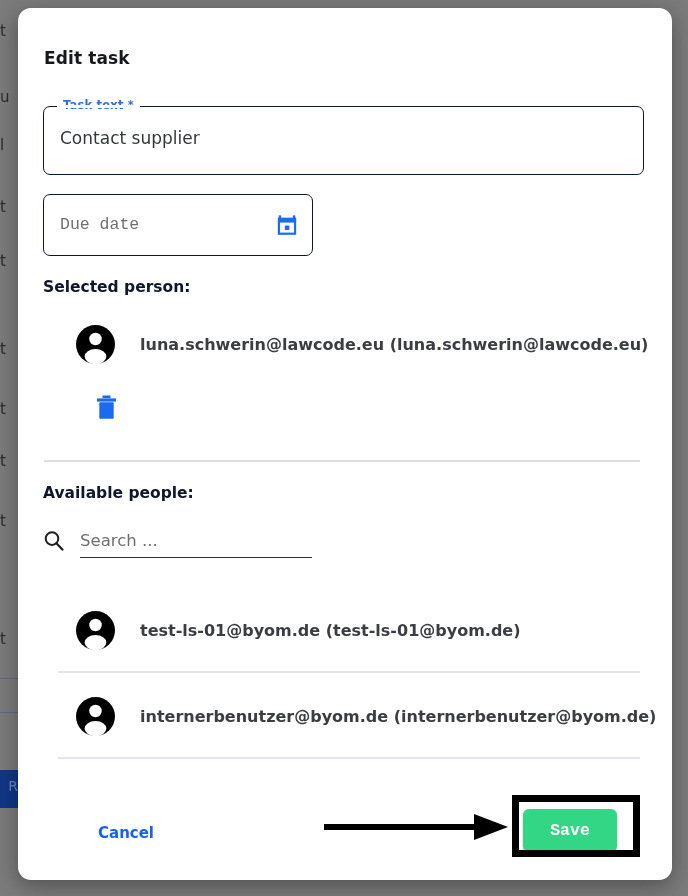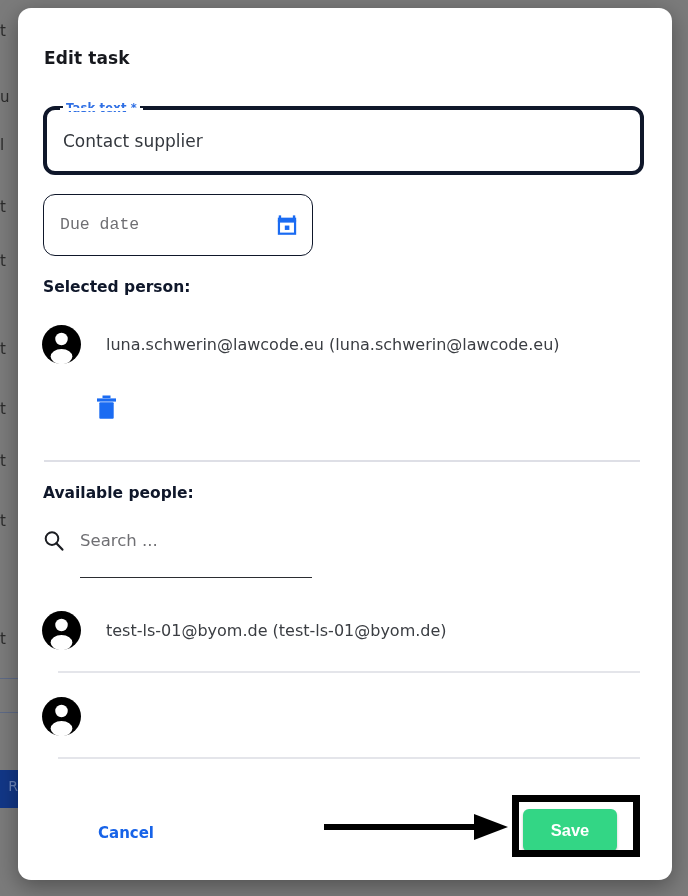--- a/index.html
+++ b/index.html
@@ -75,22 +75,22 @@
     top: 40px;
     font-size: 17px;
     font-weight: bold;
     color: #16181d;
     letter-spacing: .1px;
   }
 
   
   .field-outlined {
     position: absolute;
-    border: 4px solid #0f172a;
-    border-radius: 12px;
+    border: 1px solid #0f172a;
+    border-radius: 7px;
     box-sizing: border-box;
     background: #fff;
   }
   #task-field {
     left: 25px;
     top: 98px;
     width: 601px;
     height: 69px;
   }
   .notch {
@@ -149,24 +149,25 @@
     font-size: 15.5px;
     font-weight: bold;
     color: #0f172a;
   }
   #selected-person-label { top: 270px; }
   #available-people-label { top: 476px; }
 
   
   .person-row {
     position: absolute;
-    left: 0;
+    left: 34px;
     display: flex;
     align-items: center;
     height: 56px;
+    font-weight: bold;
   }
   .avatar {
     width: 41px;
     height: 41px;
     flex: 0 0 41px;
     margin-left: 23px;
   }
   .person-name {
     margin-left: 24px;
     font-size: 16px;
@@ -219,21 +220,21 @@
     top: 0;
     width: 232px;
     height: 33px;
     border: none;
     border-bottom: 1.5px solid #2b2d31;
     outline: none;
     background: transparent;
     font-family: "DejaVu Sans", sans-serif;
     font-size: 16.5px;
     color: #3a3d42;
-    padding: 0 0 20px 0;
+    padding: 0 0 0 0;
   }
   #search-input::placeholder { color: #6f6f73; opacity: 1; }
 
   #available-row-0 { top: 594px; justify-content: flex-end; }
   #available-row-1 { top: 680px; }
   #divider-a0 { top: 663px; left: 40px; width: 582px; background: #e4e5ea; }
   #divider-a1 { top: 749px; left: 40px; width: 582px; background: #e4e5ea; }
 
   
   #cancel-button {
@@ -252,21 +253,21 @@
   #save-button {
     position: absolute;
     left: 505px;
     top: 801px;
     width: 94px;
     height: 43px;
     background: #33d685;
     color: #ffffff;
     border: none;
     border-radius: 6px;
-    font-family: Liberation Sans, sans-serif;
+    font-family: Liberation Mono, monospace;
     font-size: 16.5px;
     font-weight: bold;
     cursor: pointer;
     box-shadow: 0 2px 3px rgba(0,0,0,0.22);
   }
 
   
   #annotation-layer {
     position: absolute;
     inset: 0;
@@ -385,20 +386,21 @@
     <div class="divider" id="divider-a0"></div>
 
     <div class="person-row" id="available-row-1">
       <span class="avatar">
         <svg viewBox="0 0 40 40" width="41" height="41">
           <circle cx="20" cy="20" r="19" fill="#000000"></circle>
           <circle cx="20" cy="14.6" r="6.1" fill="#ffffff"></circle>
           <ellipse cx="20" cy="31.8" rx="10.6" ry="7.4" fill="#ffffff"></ellipse>
         </svg>
       </span>
+      <span class="person-name">internerbenutzer@byom.de (internerbenutzer@byom.de)</span>
     </div>
     <div class="divider" id="divider-a1"></div>
 
     <button id="cancel-button">Cancel</button>
 
     <button id="save-button">Save</button>
 
   </div>
 </div>
 

